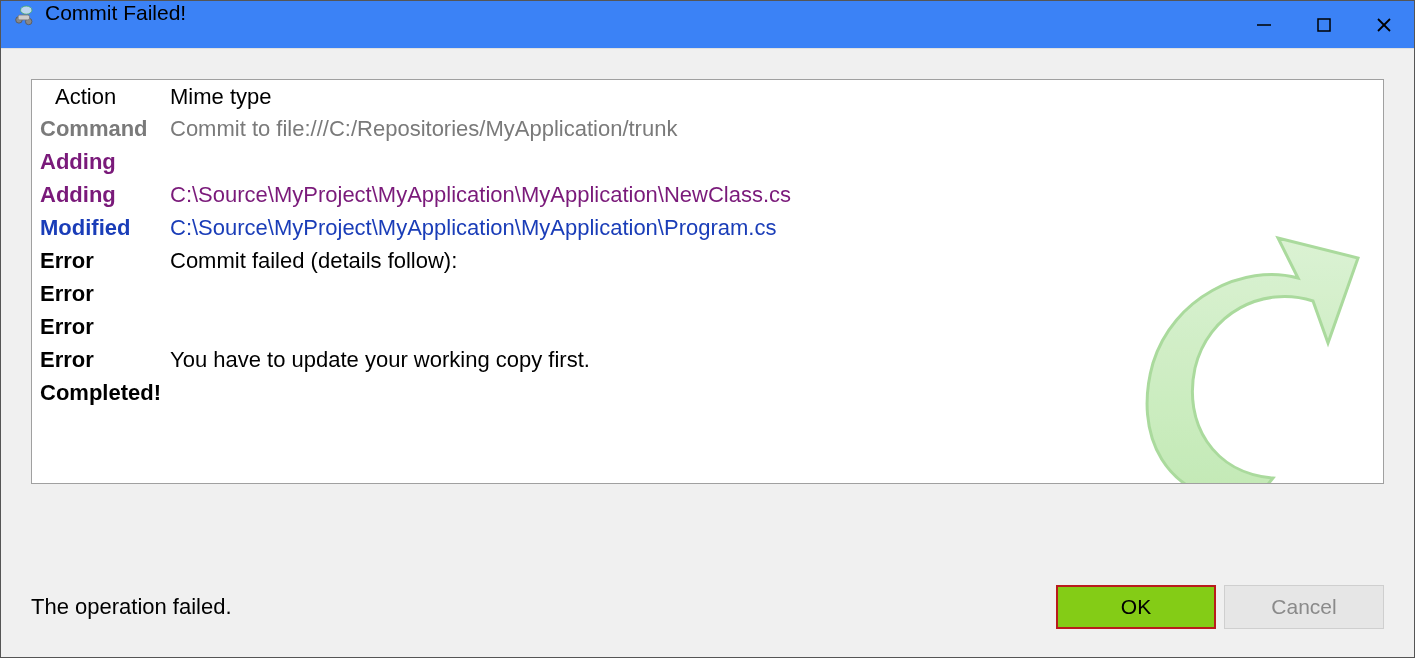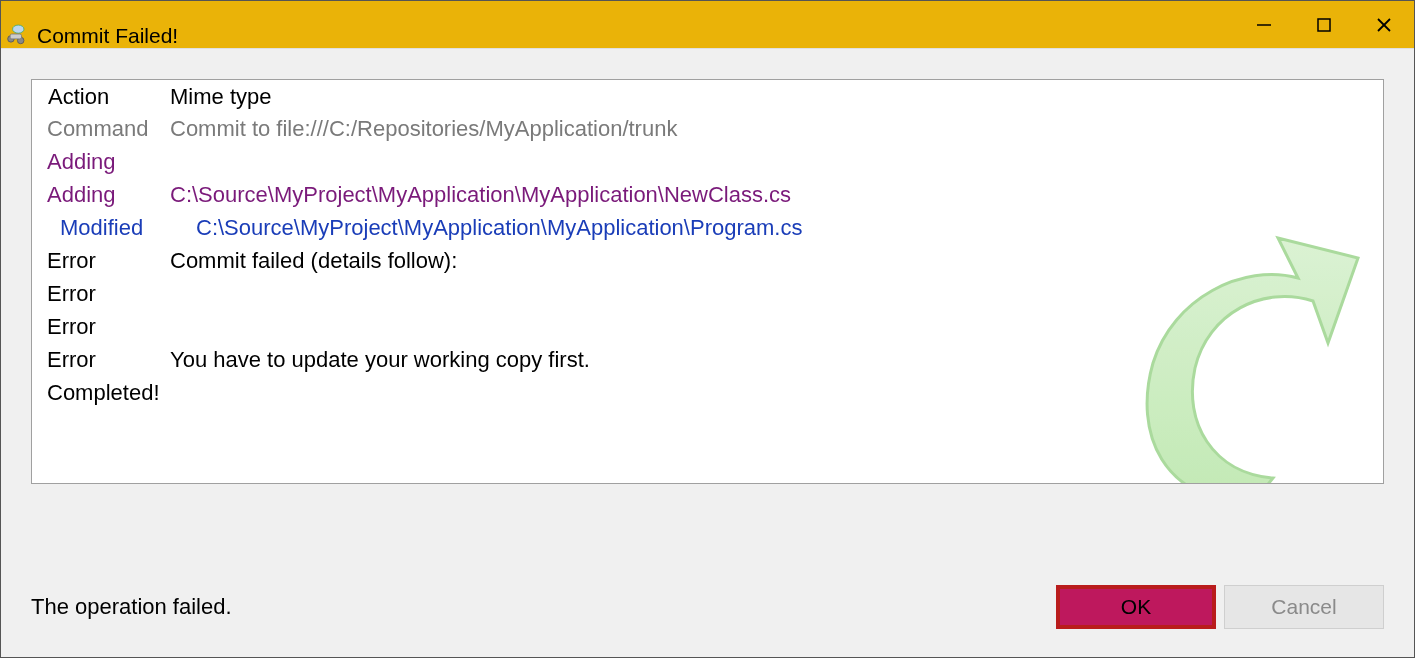--- a/index.html
+++ b/index.html
@@ -11,24 +11,25 @@
     overflow: hidden;
   }
   .window {
     width: 100%; height: 100%;
     border: 1px solid #555;
     display: flex;
     flex-direction: column;
     background: #f0f0f0;
   }
   .titlebar {
-    background: #eab308;
+    background: #3b82f6;
     height: 48px;
     display: flex;
-    align-items: flex-end;
+    align-items: flex-start;
+    padding-left: 8px;
     border-bottom: 1px solid #e0e0e0;
   }
   .titlebar .app-icon {
     width: 28px; height: 28px;
     margin-right: 8px;
     display:flex;align-items:center;justify-content:center;
   }
   .titlebar .title {
     font-size: 21px;
     color: #000;
@@ -55,38 +56,38 @@
     height: 405px;
     position:relative;
     overflow:hidden;
   }
   .list-header {
     display:flex;
     font-size: 22px;
     color:#000;
     padding: 4px 0 2px 0;
   }
-  .col-action { width: 130px; padding-left:16px;}
+  .col-action { width: 130px; padding-left:23px;}
   .col-path { flex:1; padding-left:8px;}
   .col-mime { width: 130px; padding-left:8px;}
   .col-extra { width: 220px; }
 
   .row {
     display:flex;
     font-size:22px;
     line-height: 33px;
   }
-  .row .action { width:130px; padding-left:15px;}
+  .row .action { width:130px; padding-left:8px;font-weight:bold;}
   .row .path-cell { flex:1; padding-left:8px; white-space:nowrap; overflow:hidden; text-overflow:clip;}
   .row .mime { width:130px; padding-left:8px;}
   .row .extra { width:220px; }
 
   .c-command { color:#7a7a7a; }
   .c-adding  { color:#7a1a7a; }
-  .c-modified{ color:#1a3db8;margin-left:13px; }
+  .c-modified{ color:#1a3db8; }
   .c-error   { color:#000; }
   .c-completed{ color:#000; }
 
   .bg-arrow {
     position:absolute;
     right: 20px;
     bottom: -30px;
     width: 260px; height: 310px;
     pointer-events:none;
     opacity:0.85;
@@ -107,22 +108,22 @@
     width: 160px;
     height: 44px;
     font-size:21px;
     background:#e1e1e1;
     border:1px solid #adadad;
     margin-left: 18px;
     display:flex;align-items:center;justify-content:center;
     user-select:none;
   }
   .btn.primary {
-    border:4px solid #b91c1c;
-    background:#be185d;
+    border:2px solid #b91c1c;
+    background:#84cc16;
   }
   .btn.disabled {
     color:#8a8a8a;
     background:#e6e6e6;
     border:1px solid #cfcfcf;
     margin-left:8px;
   }
 </style>
 </head>
 <body>

